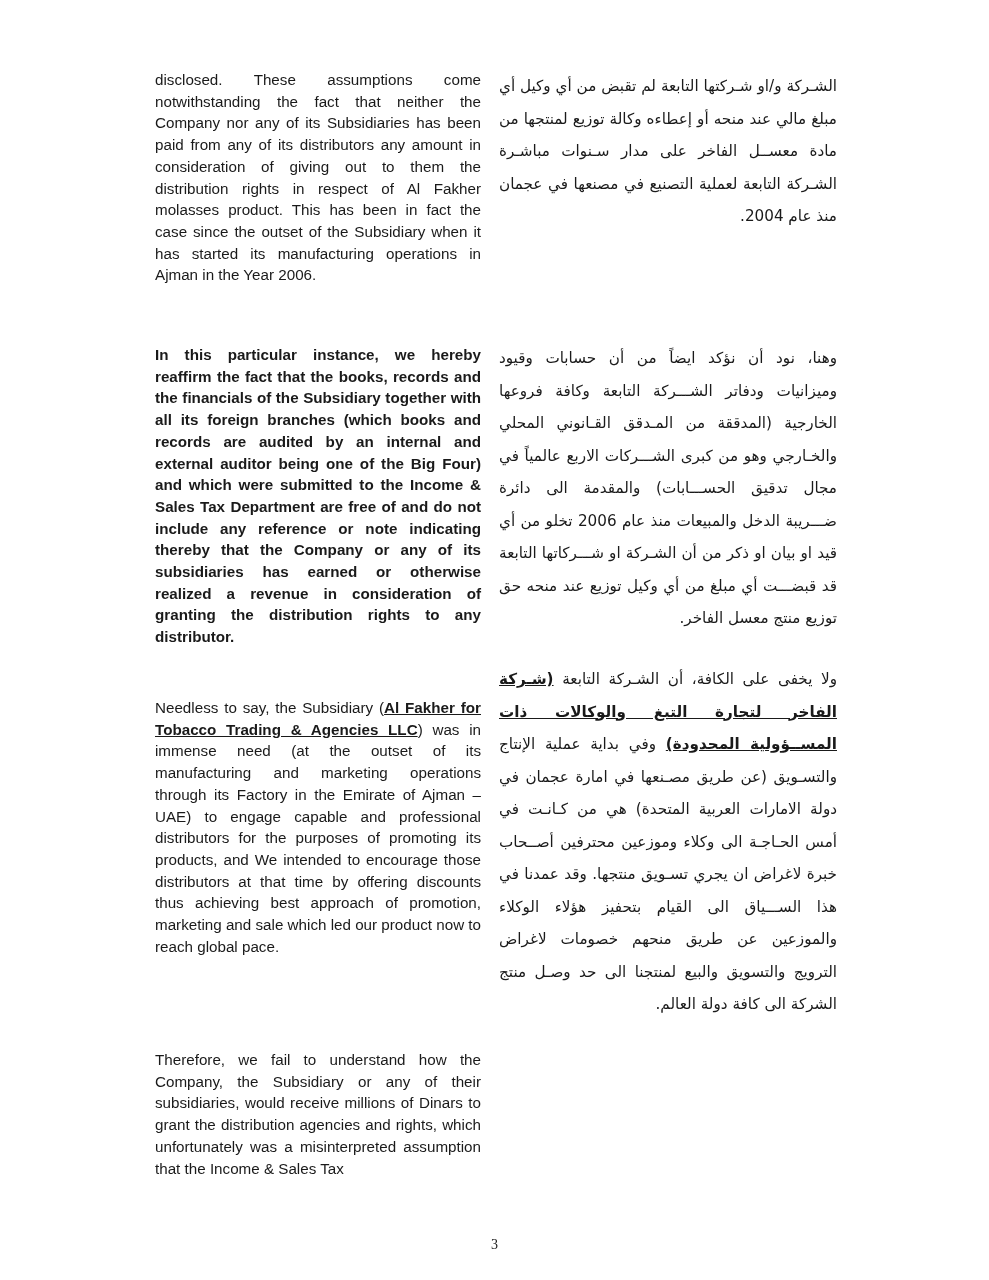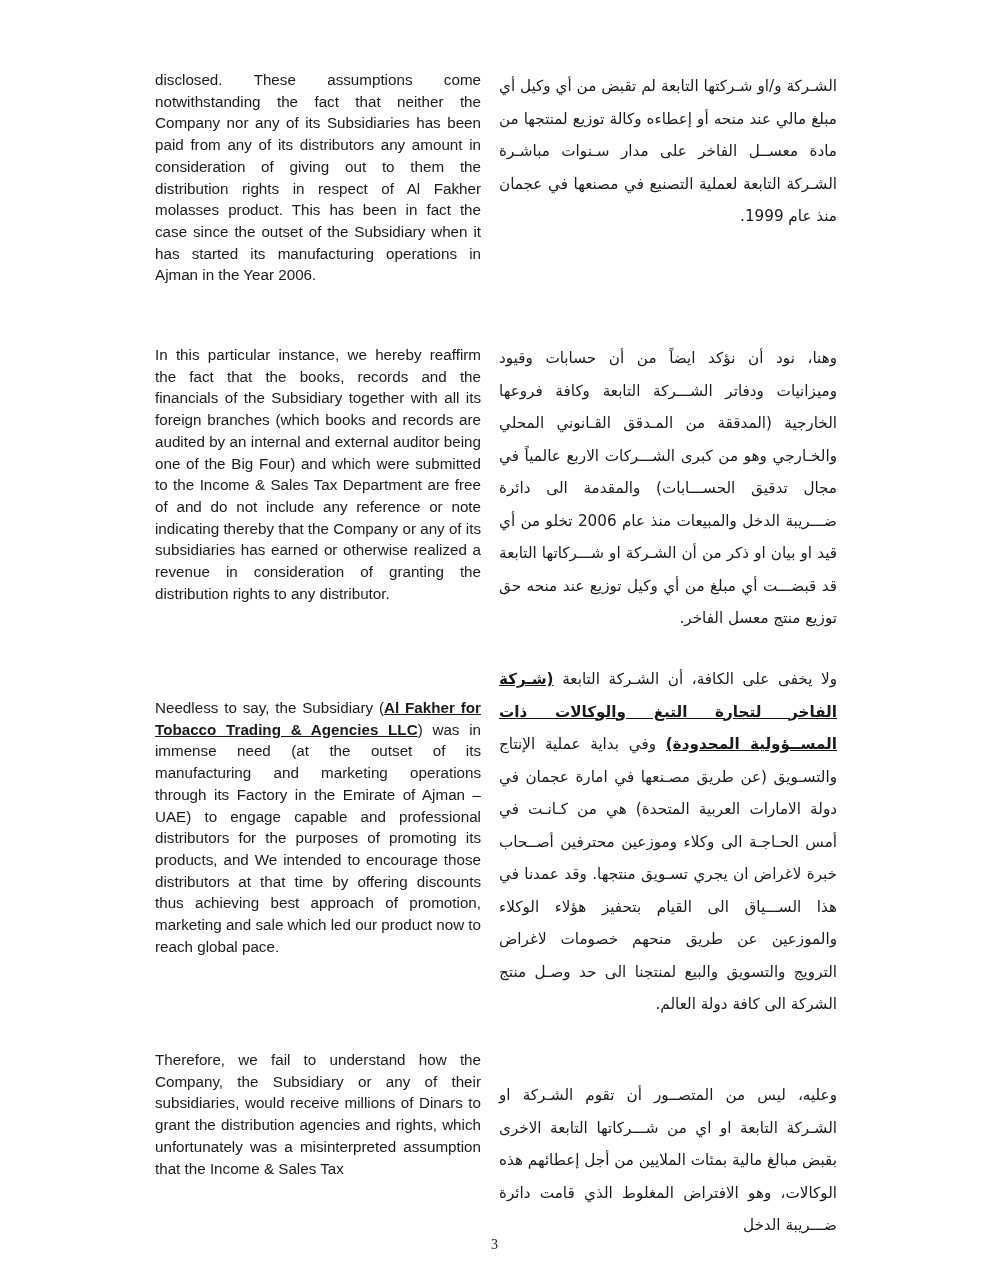--- a/index.html
+++ b/index.html
@@ -20,38 +20,37 @@
     }
     .u { font-weight: bold; text-decoration: underline; }
     .page-num {
       position: absolute; left: 0; width: 989px; top: 1237px;
       text-align: center;
       font-family: "Liberation Serif", "DejaVu Serif", serif;
       font-size: 14px;
     }
     #p1-en { top: 69px; }
     #p1-ar { top: 70px; }
-    #p2-en { top: 344px; }
+    #p2-en { top: 344px; font-weight: bold; }
     #p2-ar { top: 342px; }
     #p3-en { top: 697px; }
     #p3-ar { top: 663px; }
     #p4-en { top: 1049px; }
     #p4-ar { top: 1079px; }
   </style>
 </head>
 <body>
 
 <div class="page">
 
   <div class="en" id="p1-en">disclosed. These assumptions come notwithstanding the fact that neither the Company nor any of its Subsidiaries has been paid from any of its distributors any amount in consideration of giving out to them the distribution rights in respect of Al Fakher molasses product. This has been in fact the case since the outset of the Subsidiary when it has started its manufacturing operations in Ajman in the Year 2006.</div>
-  <div class="ar" id="p1-ar">الشـركة و/او شـركتها التابعة لم تقبض من أي وكيل أي مبلغ مالي عند منحه أو إعطاءه وكالة توزيع لمنتجها من مادة معســل الفاخر على مدار سـنوات مباشـرة الشـركة التابعة لعملية التصنيع في مصنعها في عجمان منذ عام 1999.</div>
+  <div class="ar" id="p1-ar">الشـركة و/او شـركتها التابعة لم تقبض من أي وكيل أي مبلغ مالي عند منحه أو إعطاءه وكالة توزيع لمنتجها من مادة معســل الفاخر على مدار سـنوات مباشـرة الشـركة التابعة لعملية التصنيع في مصنعها في عجمان منذ عام 2004.</div>
 
   <div class="en" id="p2-en">In this particular instance, we hereby reaffirm the fact that the books, records and the financials of the Subsidiary together with all its foreign branches (which books and records are audited by an internal and external auditor being one of the Big Four) and which were submitted to the Income &amp; Sales Tax Department are free of and do not include any reference or note indicating thereby that the Company or any of its subsidiaries has earned or otherwise realized a revenue in consideration of granting the distribution rights to any distributor.</div>
   <div class="ar" id="p2-ar">وهنا، نود أن نؤكد ايضاً من أن حسابات وقيود وميزانيات ودفاتر الشـــركة التابعة وكافة فروعها الخارجية (المدققة من المـدقق القـانوني المحلي والخـارجي وهو من كبرى الشـــركات الاربع عالمياً في مجال تدقيق الحســـابات) والمقدمة الى دائرة ضـــريبة الدخل والمبيعات منذ عام 2006 تخلو من أي قيد او بيان او ذكر من أن الشـركة او شـــركاتها التابعة قد قبضـــت أي مبلغ من أي وكيل توزيع عند منحه حق توزيع منتج معسل الفاخر.</div>
 
   <div class="en" id="p3-en"><span>Needless to say, the Subsidiary (</span><span class="u">Al Fakher for Tobacco Trading &amp; Agencies LLC</span><span>) was in immense need (at the outset of its manufacturing and marketing operations through its Factory in the Emirate of Ajman – UAE) to engage capable and professional distributors for the purposes of promoting its products, and We intended to encourage those distributors at that time by offering discounts thus achieving best approach of promotion, marketing and sale which led our product now to reach global pace.</span></div>
   <div class="ar" id="p3-ar"><span>ولا يخفى على الكافة، أن الشـركة التابعة </span><span class="u">(شـركة الفاخر لتجارة التبغ والوكالات ذات المســؤولية المحدودة)</span><span> وفي بداية عملية الإنتاج والتسـويق (عن طريق مصـنعها في امارة عجمان في دولة الامارات العربية المتحدة) هي من كـانـت في أمس الحـاجـة الى وكلاء وموزعين محترفين أصــحاب خبرة لاغراض ان يجري تسـويق منتجها. وقد عمدنا في هذا الســـياق الى القيام بتحفيز هؤلاء الوكلاء والموزعين عن طريق منحهم خصومات لاغراض الترويج والتسويق والبيع لمنتجنا الى حد وصـل منتج الشركة الى كافة دولة العالم.</span></div>
 
   <div class="en" id="p4-en">Therefore, we fail to understand how the Company, the Subsidiary or any of their subsidiaries, would receive millions of Dinars to grant the distribution agencies and rights, which unfortunately was a misinterpreted assumption that the Income &amp; Sales Tax</div>
-  <div class="ar" id="p4-ar">وعليه، ليس من المتصــور أن تقوم الشـركة او الشـركة التابعة او اي من شـــركاتها التابعة الاخرى بقبض مبالغ مالية بمئات الملايين من أجل إعطائهم هذه الوكالات، وهو الافتراض المغلوط الذي قامت دائرة ضـــريبة الدخل</div>
 
   <div class="page-num">3</div>
 </div>
 
 </body></html>

